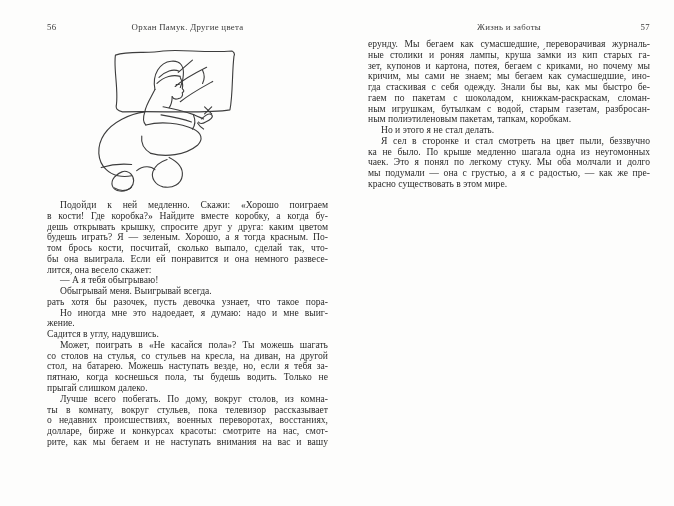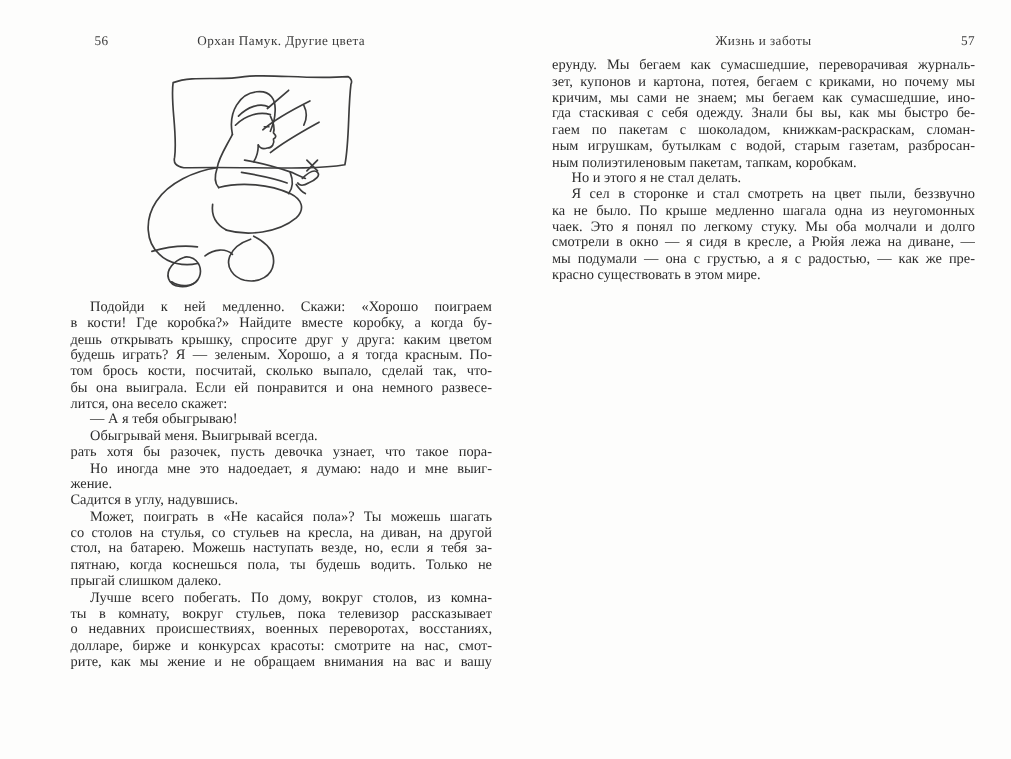--- a/index.html
+++ b/index.html
@@ -12,21 +12,21 @@
     overflow:hidden;
   }
   .running-head{
     position:absolute;top:21px;height:12px;
     font-size:8.8px;line-height:12px;color:#3a3a3a;letter-spacing:.3px;
   }
   .head-left{left:47px;width:281px;}
   .head-right{left:368px;width:282px;}
   .head-center{position:absolute;left:0;right:0;text-align:center;}
   .pagenum{position:absolute;top:0;font-size:8.8px;color:#3a3a3a;}
-  .pagenum-left{left:16px;}
+  .pagenum-left{left:0;}
   .pagenum-right{right:0;}
   .textcol{
     position:absolute;
     font-size:9.6px;line-height:10.78px;
     color:#2c2c2c;
   }
   .col-left{left:47px;top:200px;width:281px;}
   .col-right{left:368px;top:39px;width:282px;}
   .line{
     text-align:justify;
@@ -114,31 +114,31 @@
     <div class="line end">Садится в углу, надувшись.</div>
     <div class="line indent">Может, поиграть в «Не касайся пола»? Ты можешь шагать</div>
     <div class="line">со столов на стулья, со стульев на кресла, на диван, на другой</div>
     <div class="line">стол, на батарею. Можешь наступать везде, но, если я тебя за-</div>
     <div class="line">пятнаю, когда коснешься пола, ты будешь водить. Только не</div>
     <div class="line end">прыгай слишком далеко.</div>
     <div class="line indent">Лучше всего побегать. По дому, вокруг столов, из комна-</div>
     <div class="line">ты в комнату, вокруг стульев, пока телевизор рассказывает</div>
     <div class="line">о недавних происшествиях, военных переворотах, восстаниях,</div>
     <div class="line">долларе, бирже и конкурсах красоты: смотрите на нас, смот-</div>
-    <div class="line">рите, как мы жение и не обращаем внимания на вас и вашу</div>
+    <div class="line">рите, как мы бегаем и не наступать внимания на вас и вашу</div>
   </div>
 
 <div class="textcol col-right">
     <div class="line">ерунду. Мы бегаем как сумасшедшие, переворачивая журналь-</div>
+    <div class="line">ные столики и роняя лампы, круша за́мки из кип старых га-</div>
     <div class="line">зет, купонов и картона, потея, бегаем с криками, но почему мы</div>
     <div class="line">кричим, мы сами не знаем; мы бегаем как сумасшедшие, ино-</div>
     <div class="line">гда стаскивая с себя одежду. Знали бы вы, как мы быстро бе-</div>
     <div class="line">гаем по пакетам с шоколадом, книжкам-раскраскам, сломан-</div>
     <div class="line">ным игрушкам, бутылкам с водой, старым газетам, разбросан-</div>
     <div class="line end">ным полиэтиленовым пакетам, тапкам, коробкам.</div>
     <div class="line end indent">Но и этого я не стал делать.</div>
     <div class="line indent">Я сел в сторонке и стал смотреть на цвет пыли, беззвучно</div>
     <div class="line">ка не было. По крыше медленно шагала одна из неугомонных</div>
     <div class="line">чаек. Это я понял по легкому стуку. Мы оба молчали и долго</div>
-    <div class="line">смотрели в окно — я сидя в кресле, а Рюйя лежа на диване, —</div>
     <div class="line">мы подумали — она с грустью, а я с радостью, — как же пре-</div>
     <div class="line end">красно существовать в этом мире.</div>
   </div>
 
 </body></html>

